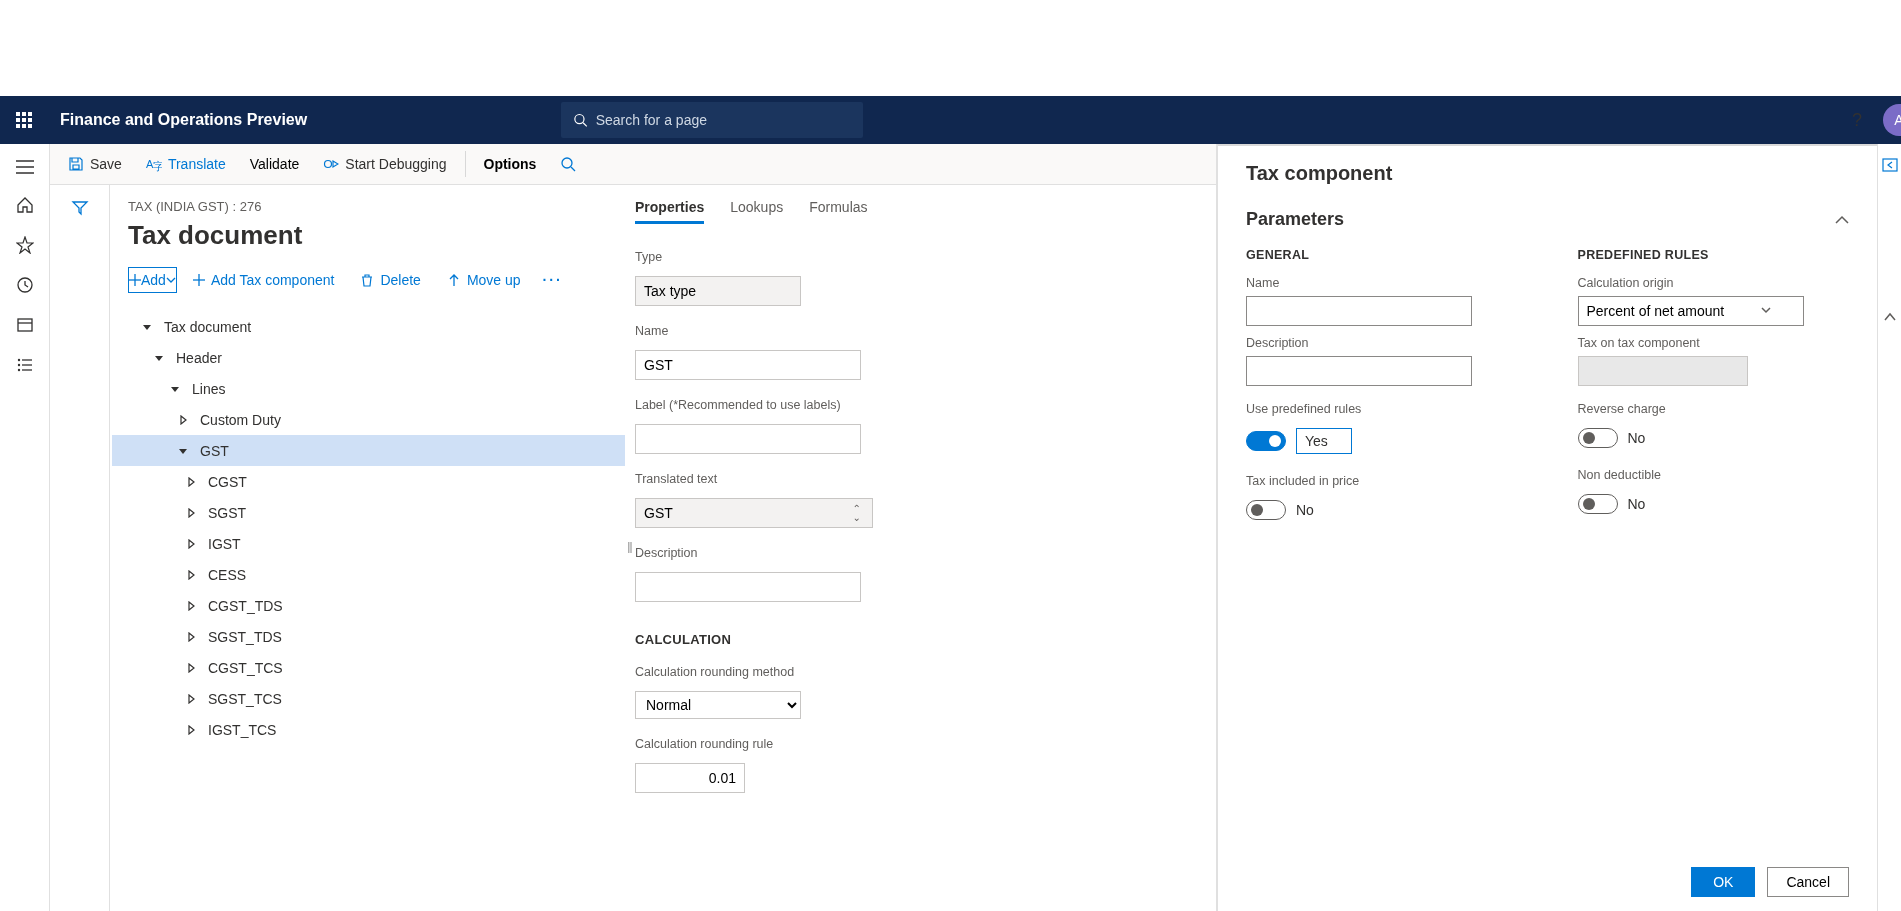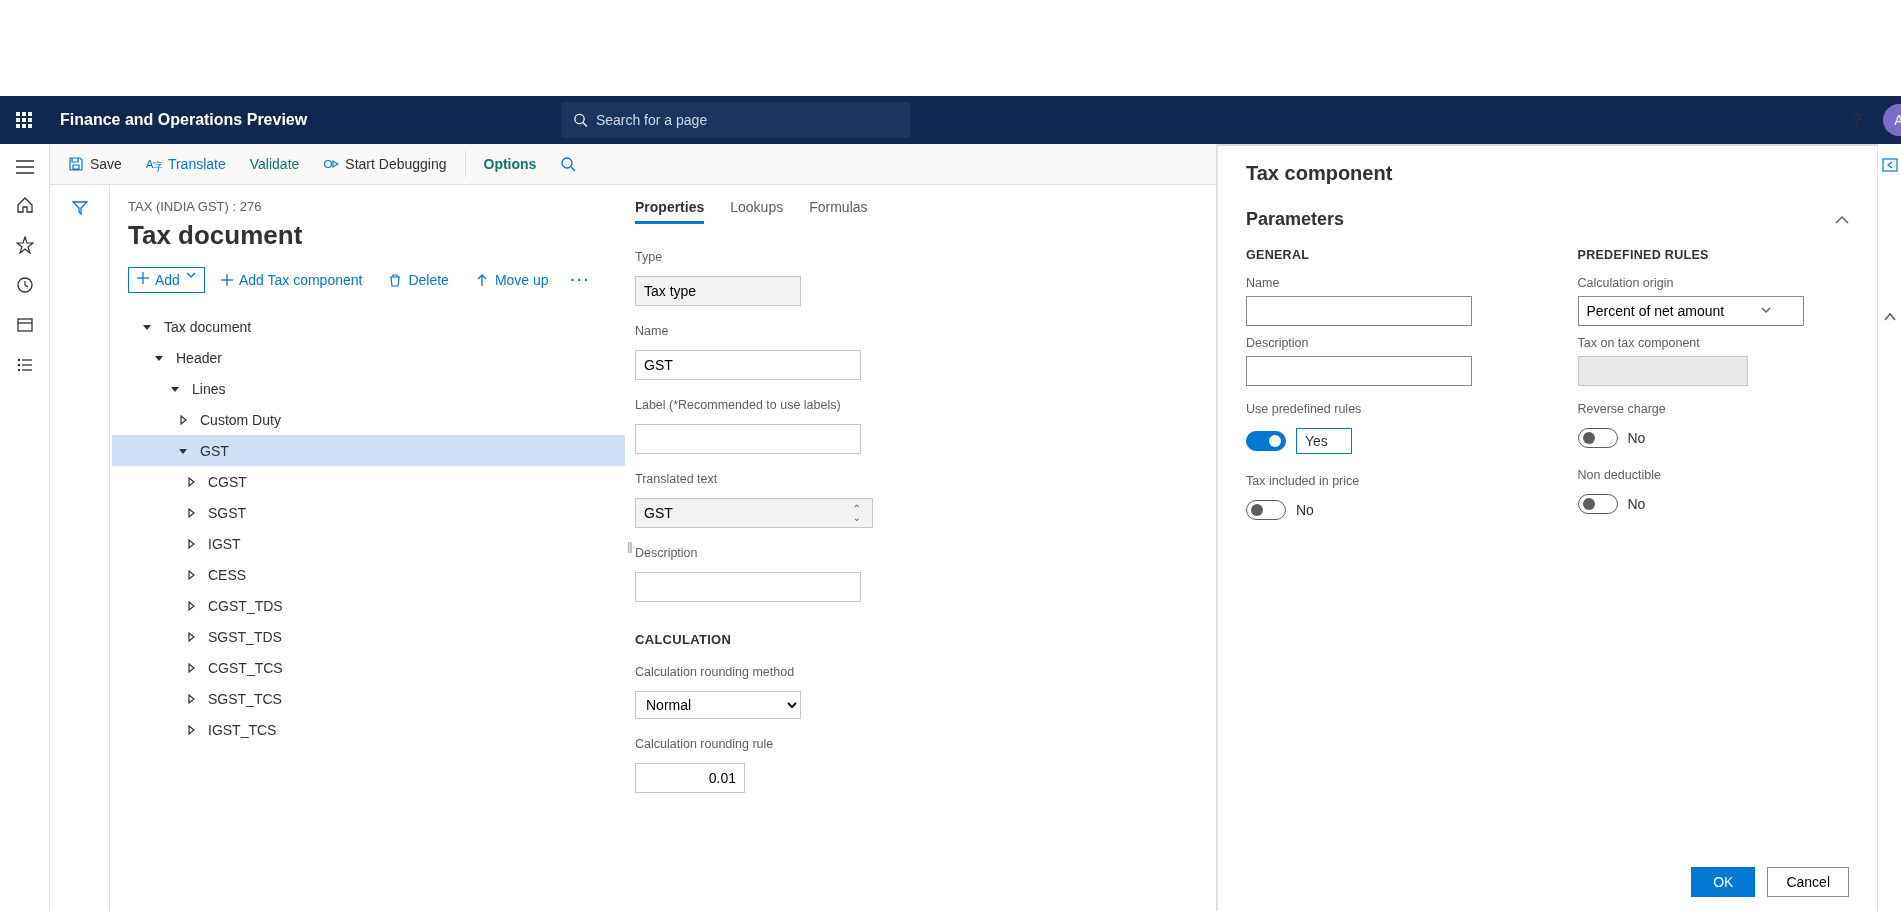--- a/index.html
+++ b/index.html
@@ -14,50 +14,50 @@
       height: 48px; background: #10274f; display: flex; align-items: center; color: #fff;
       position: relative;
     }
     .waffle {
       width: 48px; height: 48px; display: flex; align-items: center; justify-content: center; cursor: pointer;
     }
     .waffle-grid { width: 16px; height: 16px; display: grid; grid-template-columns: repeat(3,4px); grid-template-rows: repeat(3,4px); gap: 2px; }
     .waffle-grid span { background: #fff; width: 4px; height: 4px; }
     .brand { font-size: 16px; margin-left: 12px; font-weight: 600; }
     .search-wrap {
-      position: absolute; left: 561px; width: 349px; height: 36px; background: #1b355e; display: flex; align-items: center; padding: 0 12px; border-radius: 2px;
+      position: absolute; left: 561px; width: 302px; height: 36px; background: #1b355e; display: flex; align-items: center; padding: 0 12px; border-radius: 2px;
     }
     .search-wrap input { background: transparent; border: none; outline: none; color: #fff; font-size: 14px; width: 100%; margin-left: 8px; }
     .search-wrap input::placeholder { color: #cfd8e4; }
     .nav-right { position: absolute; right: 0; display: flex; align-items: center; gap: 4px; padding-right: 0; }
     .nav-icon-btn { width: 44px; height: 48px; display: flex; align-items: center; justify-content: center; cursor: pointer; }
     .avatar { width: 32px; height: 32px; border-radius: 50%; background: #7b6cc7; color: #fff; display: flex; align-items: center; justify-content: center; font-size: 14px; margin-right: -14px; overflow: hidden; }
 
     
     .workspace { display: flex; height: calc(100vh - 96px - 48px); }
     .left-column { width: 50px; border-right: 1px solid #e0e0e0; display: flex; flex-direction: column; align-items: center; padding-top: 16px; gap: 22px; background: #fff; }
     .left-column .licon { color: #323130; cursor: pointer; }
 
     .main-area { flex: 1; display: flex; flex-direction: column; border-right: 1px solid #e0e0e0; }
     .action-bar {
       height: 41px; display: flex; align-items: center; padding: 0 8px; border-bottom: 1px solid #e0e0e0; gap: 4px; background: #faf9f8;
     }
-    .action-btn { display: inline-flex; align-items: center; gap: 6px; padding: 4px 10px; cursor: pointer; font-size: 14px; color: #0f766e; border-radius: 2px; }
+    .action-btn { display: inline-flex; align-items: center; gap: 6px; padding: 4px 10px; cursor: pointer; font-size: 14px; color: #000000; border-radius: 2px; }
     .action-btn.link-blue, .action-btn.link-blue svg { color: #0078d4; }
     .action-btn.selected { font-weight: 600; }
     .vsep { width: 1px; height: 26px; background: #d8d8d8; margin: 0 4px; }
 
     .content-split { display: flex; flex: 1; min-height: 0; }
     .filter-col { width: 60px; border-right: 1px solid #e0e0e0; display: flex; justify-content: center; padding-top: 14px; background: #fff; }
 
     .left-pane { flex: 0 0 515px; display: flex; flex-direction: column; padding-top: 14px; position: relative; }
     .breadcrumb { font-size: 13px; color: #605e5c; padding-left: 18px; }
     .page-title { font-size: 26px; font-weight: 600; padding: 6px 0 16px 18px; }
     .list-toolbar { display: flex; align-items: center; gap: 6px; padding-left: 18px; }
-    .add-box { border: 1px solid #0078d4; color: #0078d4; padding: 4px 8px; display: inline-flex; align-items: flex-start; gap: 6px; cursor: pointer; }
+    .add-box { border: 1px solid #0078d4; color: #0078d4; padding: 4px 0; display: inline-flex; align-items: center; cursor: pointer; }
     .more-dots { color: #0078d4; font-weight: 700; letter-spacing: 2px; padding: 0 6px; cursor:pointer; }
 
     .tree { margin-top: 18px; padding-left: 2px; overflow-y: auto; flex: 1; }
     .tree-row { display: flex; align-items: center; height: 31px; padding-left: 28px; cursor: pointer; }
     .tree-row.selected { background: #cfe0f6; }
     .tree-row .caret { width: 14px; display: inline-flex; justify-content:center; color:#323130; }
     .tree-row .lbl { padding-left: 10px; font-size: 14px; }
     .indent-0 { padding-left: 28px; }
     .indent-1 { padding-left: 40px; }
     .indent-2 { padding-left: 56px; }

